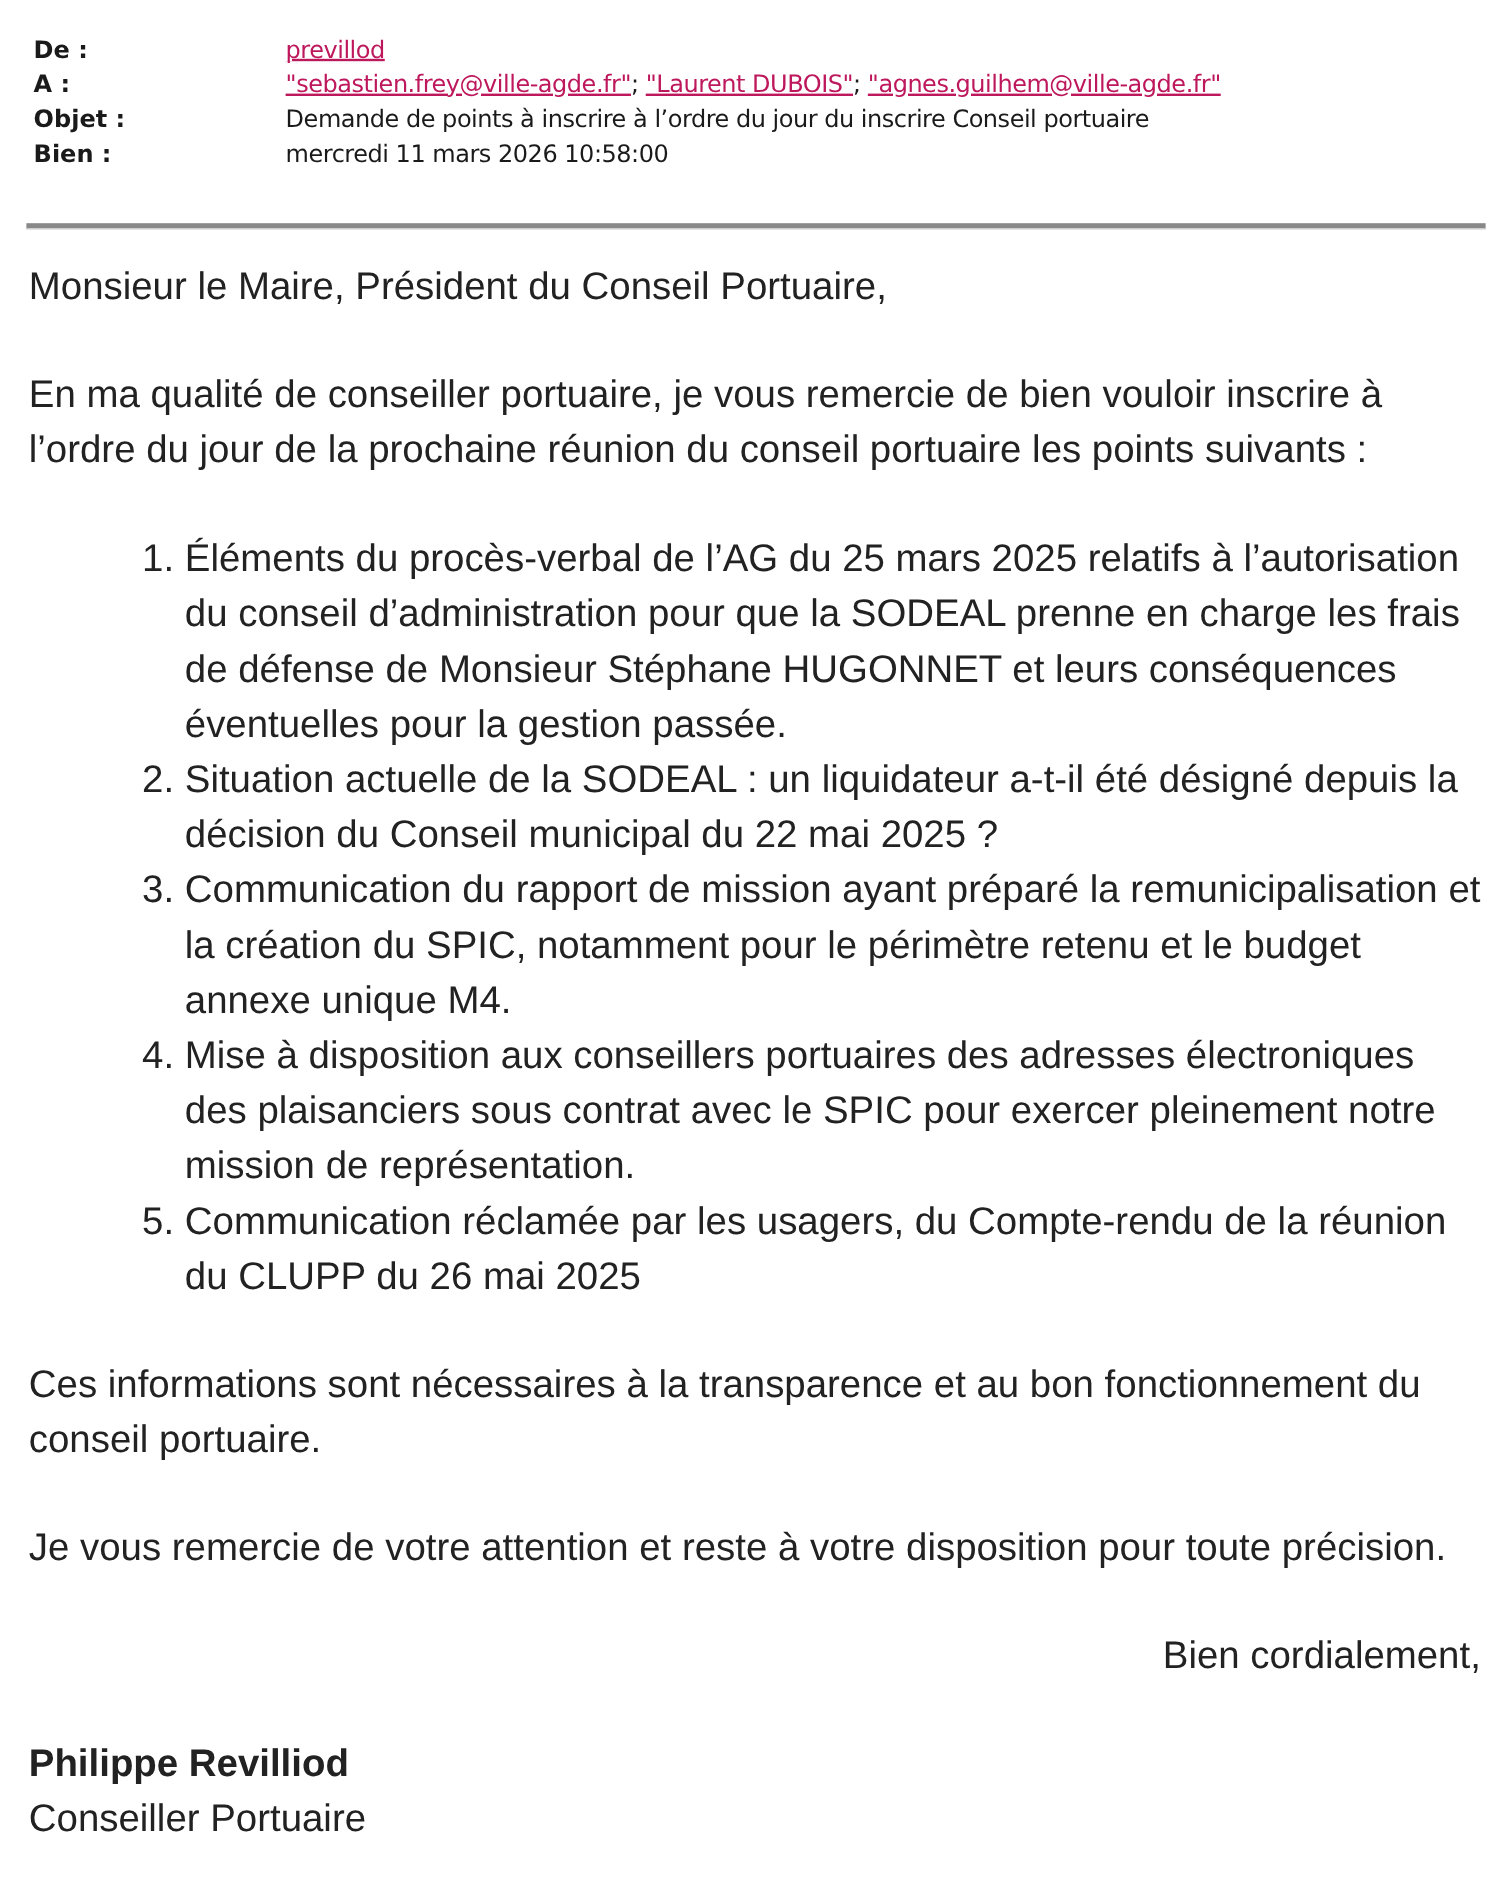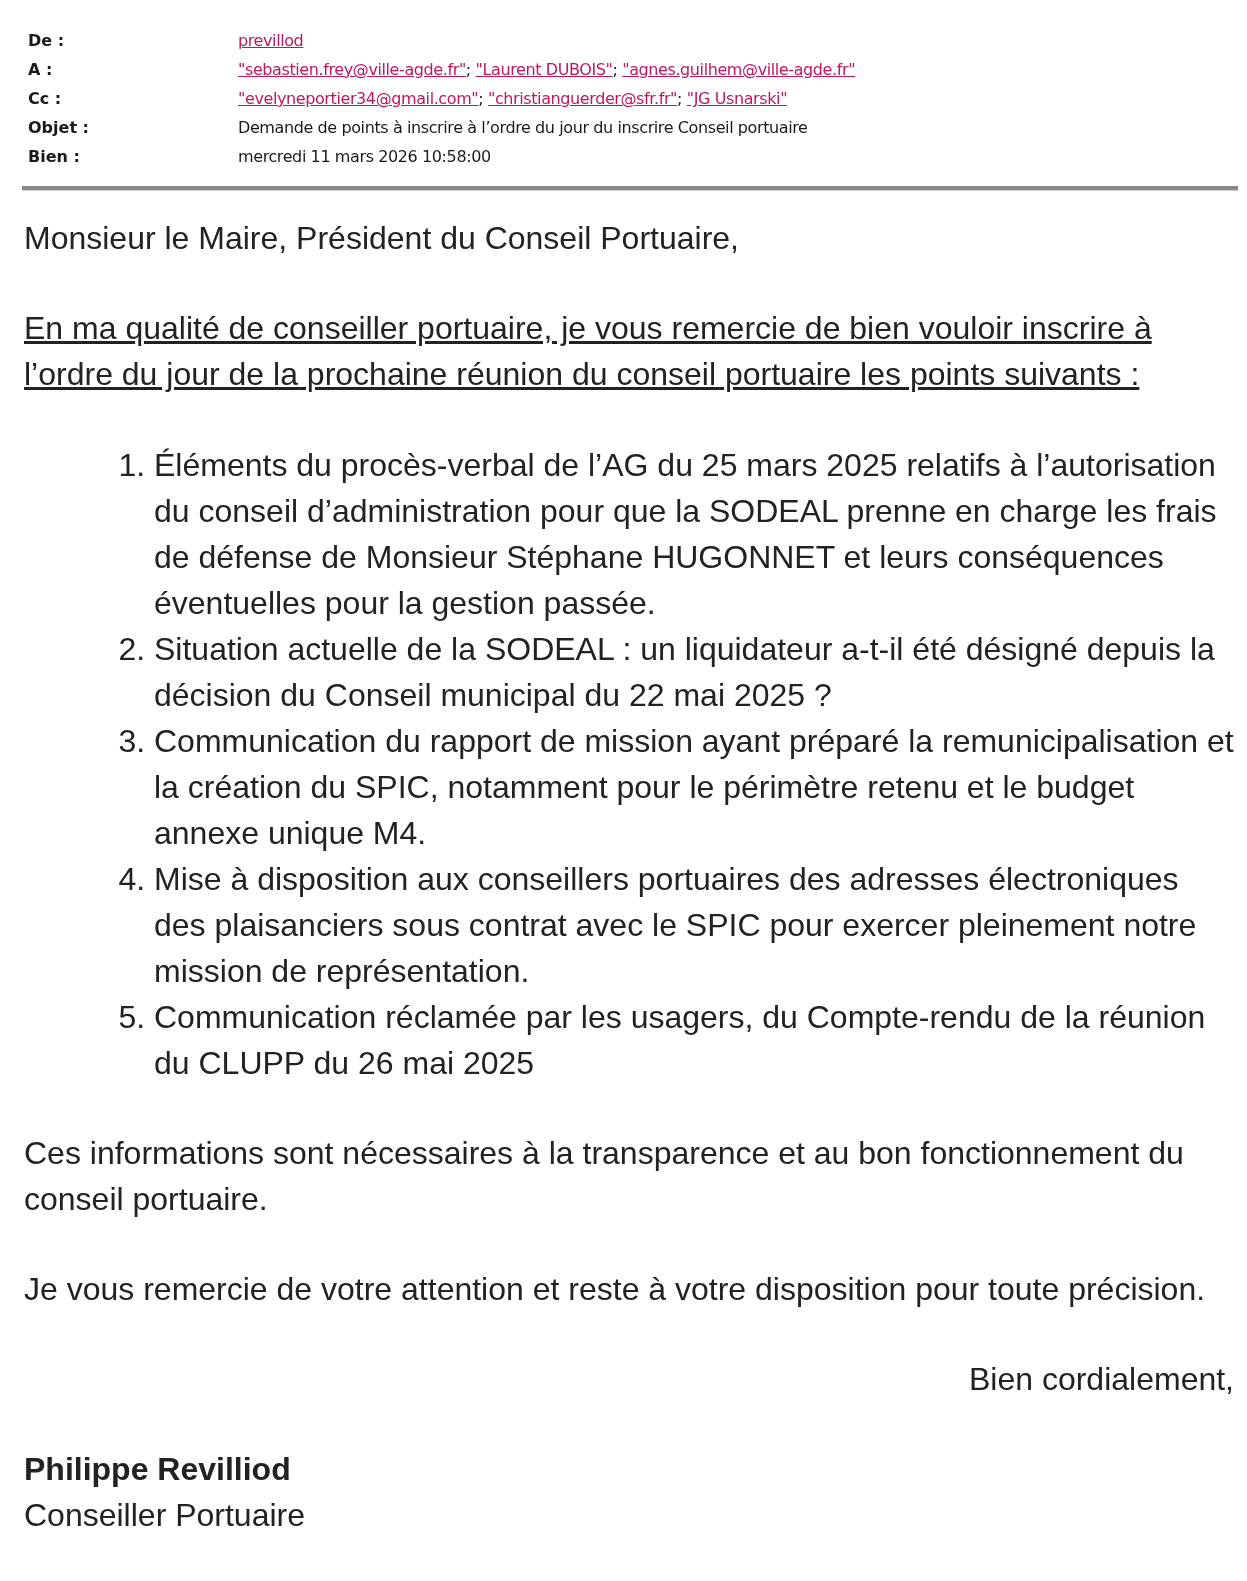--- a/index.html
+++ b/index.html
@@ -3,39 +3,39 @@
 <meta charset="utf-8">
 <style>
   html, body { margin: 0; padding: 0; background: #ffffff; }
   body {
     width: 1247px; height: 1581px; position: relative; overflow: hidden;
     font-family: "DejaVu Sans", sans-serif; color: #1a1a1a;
   }
   .header {
     position: absolute; left: 28px; top: 26px; width: 1208px;
   }
-  .hrow { display: flex; height: 29px; align-items: center; font-size: 16px; }
+  .hrow { display: flex; height: 29px; align-items: center; font-size: 20px; }
   .hlabel { width: 210px; font-weight: bold; font-family: "DejaVu Sans", sans-serif; }
   .hval { flex: 1; white-space: nowrap; letter-spacing: -0.4px; }
   .hval a, .hval .link {
     color: #be185d; text-decoration: underline; cursor: pointer;
   }
   .sep { color: #1a1a1a; }
   .rule {
     position: absolute; left: 22px; top: 186px; width: 1216px; height: 4px;
     background: #888888; border-bottom: 1px solid #cfcfcf;
   }
   .body-text {
     position: absolute; left: 24px; top: 210px; width: 1210px;
     font-family: "Liberation Sans", sans-serif; font-size: 32px; line-height: 46px;
     color: #222;
   }
   p { margin: 0; }
   .greet { margin-top: 5px; }
-  .intro { margin-top: 44px; text-decoration: underline; }
+  .intro { margin-top: 44px; }
   ol { margin: 45px 0 0 0; padding-left: 82px; }
   ol li { padding-left: 0; margin-left: 48px; }
   .closing1 { margin-top: 44px; }
   .closing2 { margin-top: 44px; }
   .regards { margin-top: 44px; text-align: right; }
   .sig-name { margin-top: 44px; font-weight: bold; }
 </style>
 </head>
 <body>
 
@@ -45,28 +45,20 @@
     <div class="hval">
       <span class="link">previllod</span>
     </div>
   </div>
   <div class="hrow">
     <div class="hlabel">A :</div>
     <div class="hval">
       <span class="link">"sebastien.frey@ville-agde.fr"</span><span class="sep">;</span>
       <span class="link">"Laurent DUBOIS"</span><span class="sep">;</span>
       <span class="link">"agnes.guilhem@ville-agde.fr"</span>
-    </div>
-  </div>
-  <div class="hrow">
-    <div class="hlabel">Cc :</div>
-    <div class="hval">
-      <span class="link">"evelyneportier34@gmail.com"</span><span class="sep">;</span>
-      <span class="link">"christianguerder@sfr.fr"</span><span class="sep">;</span>
-      <span class="link">"JG Usnarski"</span>
     </div>
   </div>
   <div class="hrow">
     <div class="hlabel">Objet :</div>
     <div class="hval">Demande de points à inscrire à l’ordre du jour du inscrire Conseil portuaire</div>
   </div>
   <div class="hrow">
     <div class="hlabel">Bien :</div>
     <div class="hval">mercredi 11 mars 2026 10:58:00</div>
   </div>

